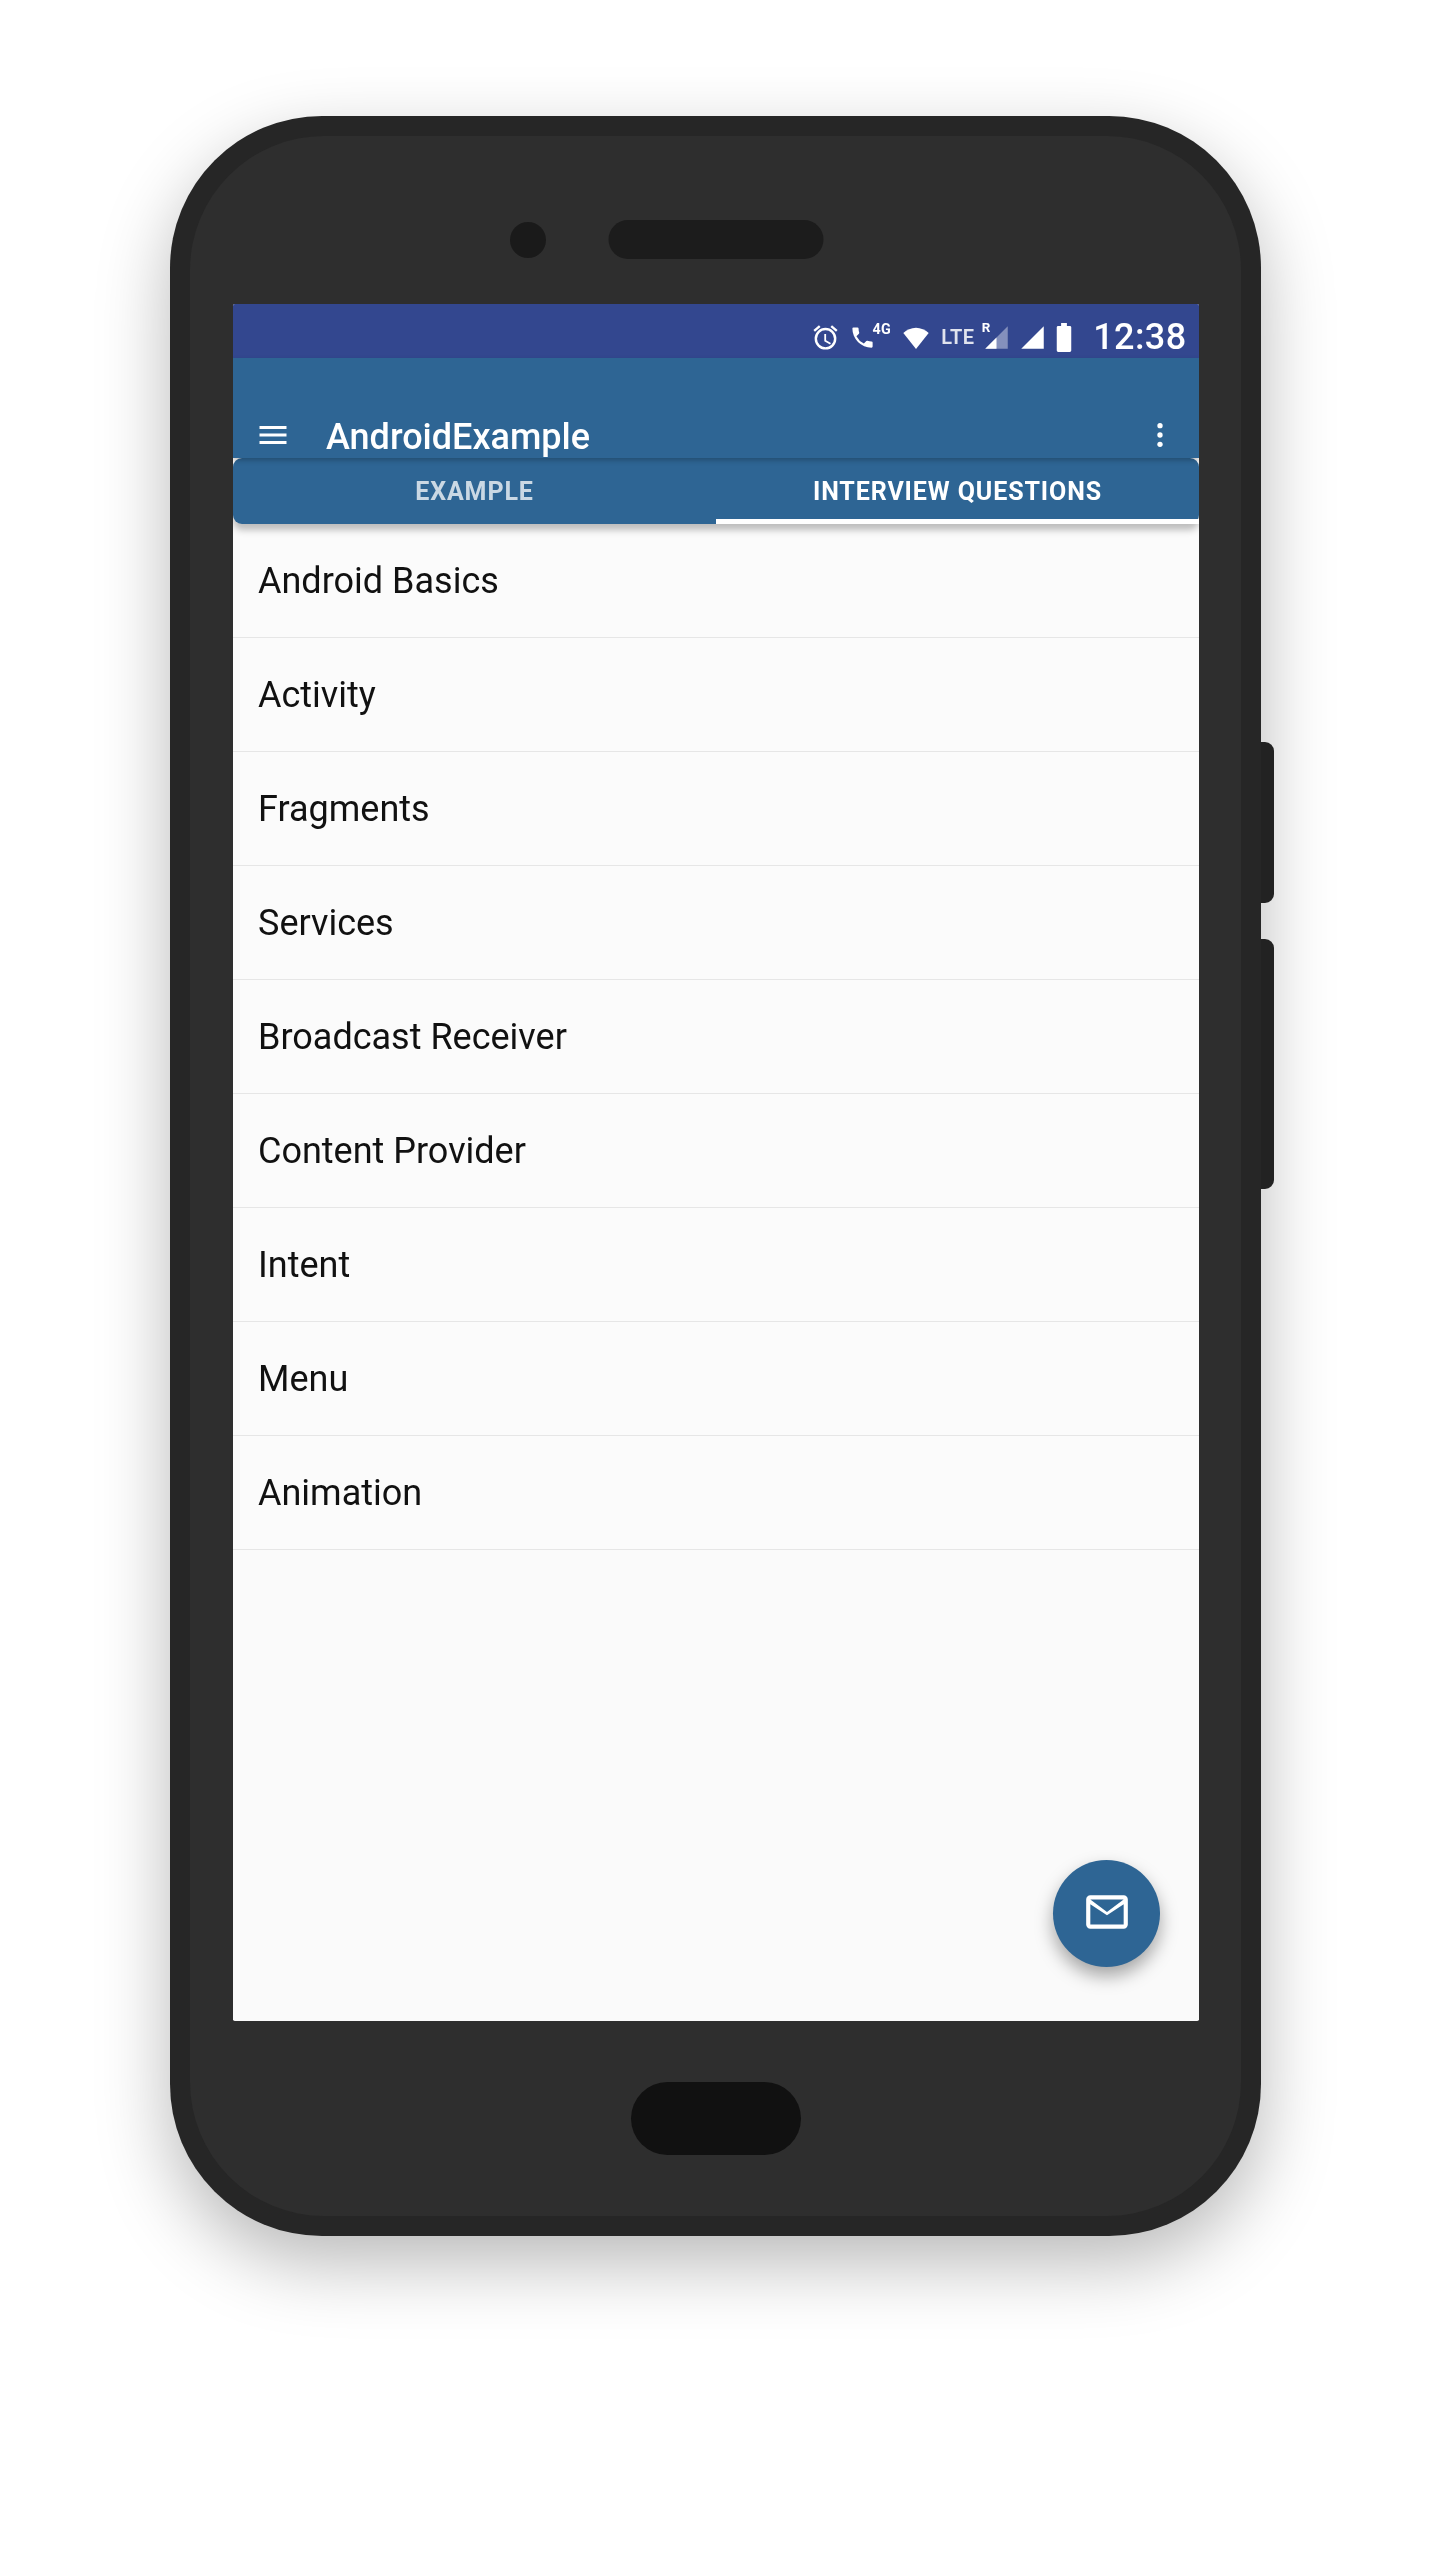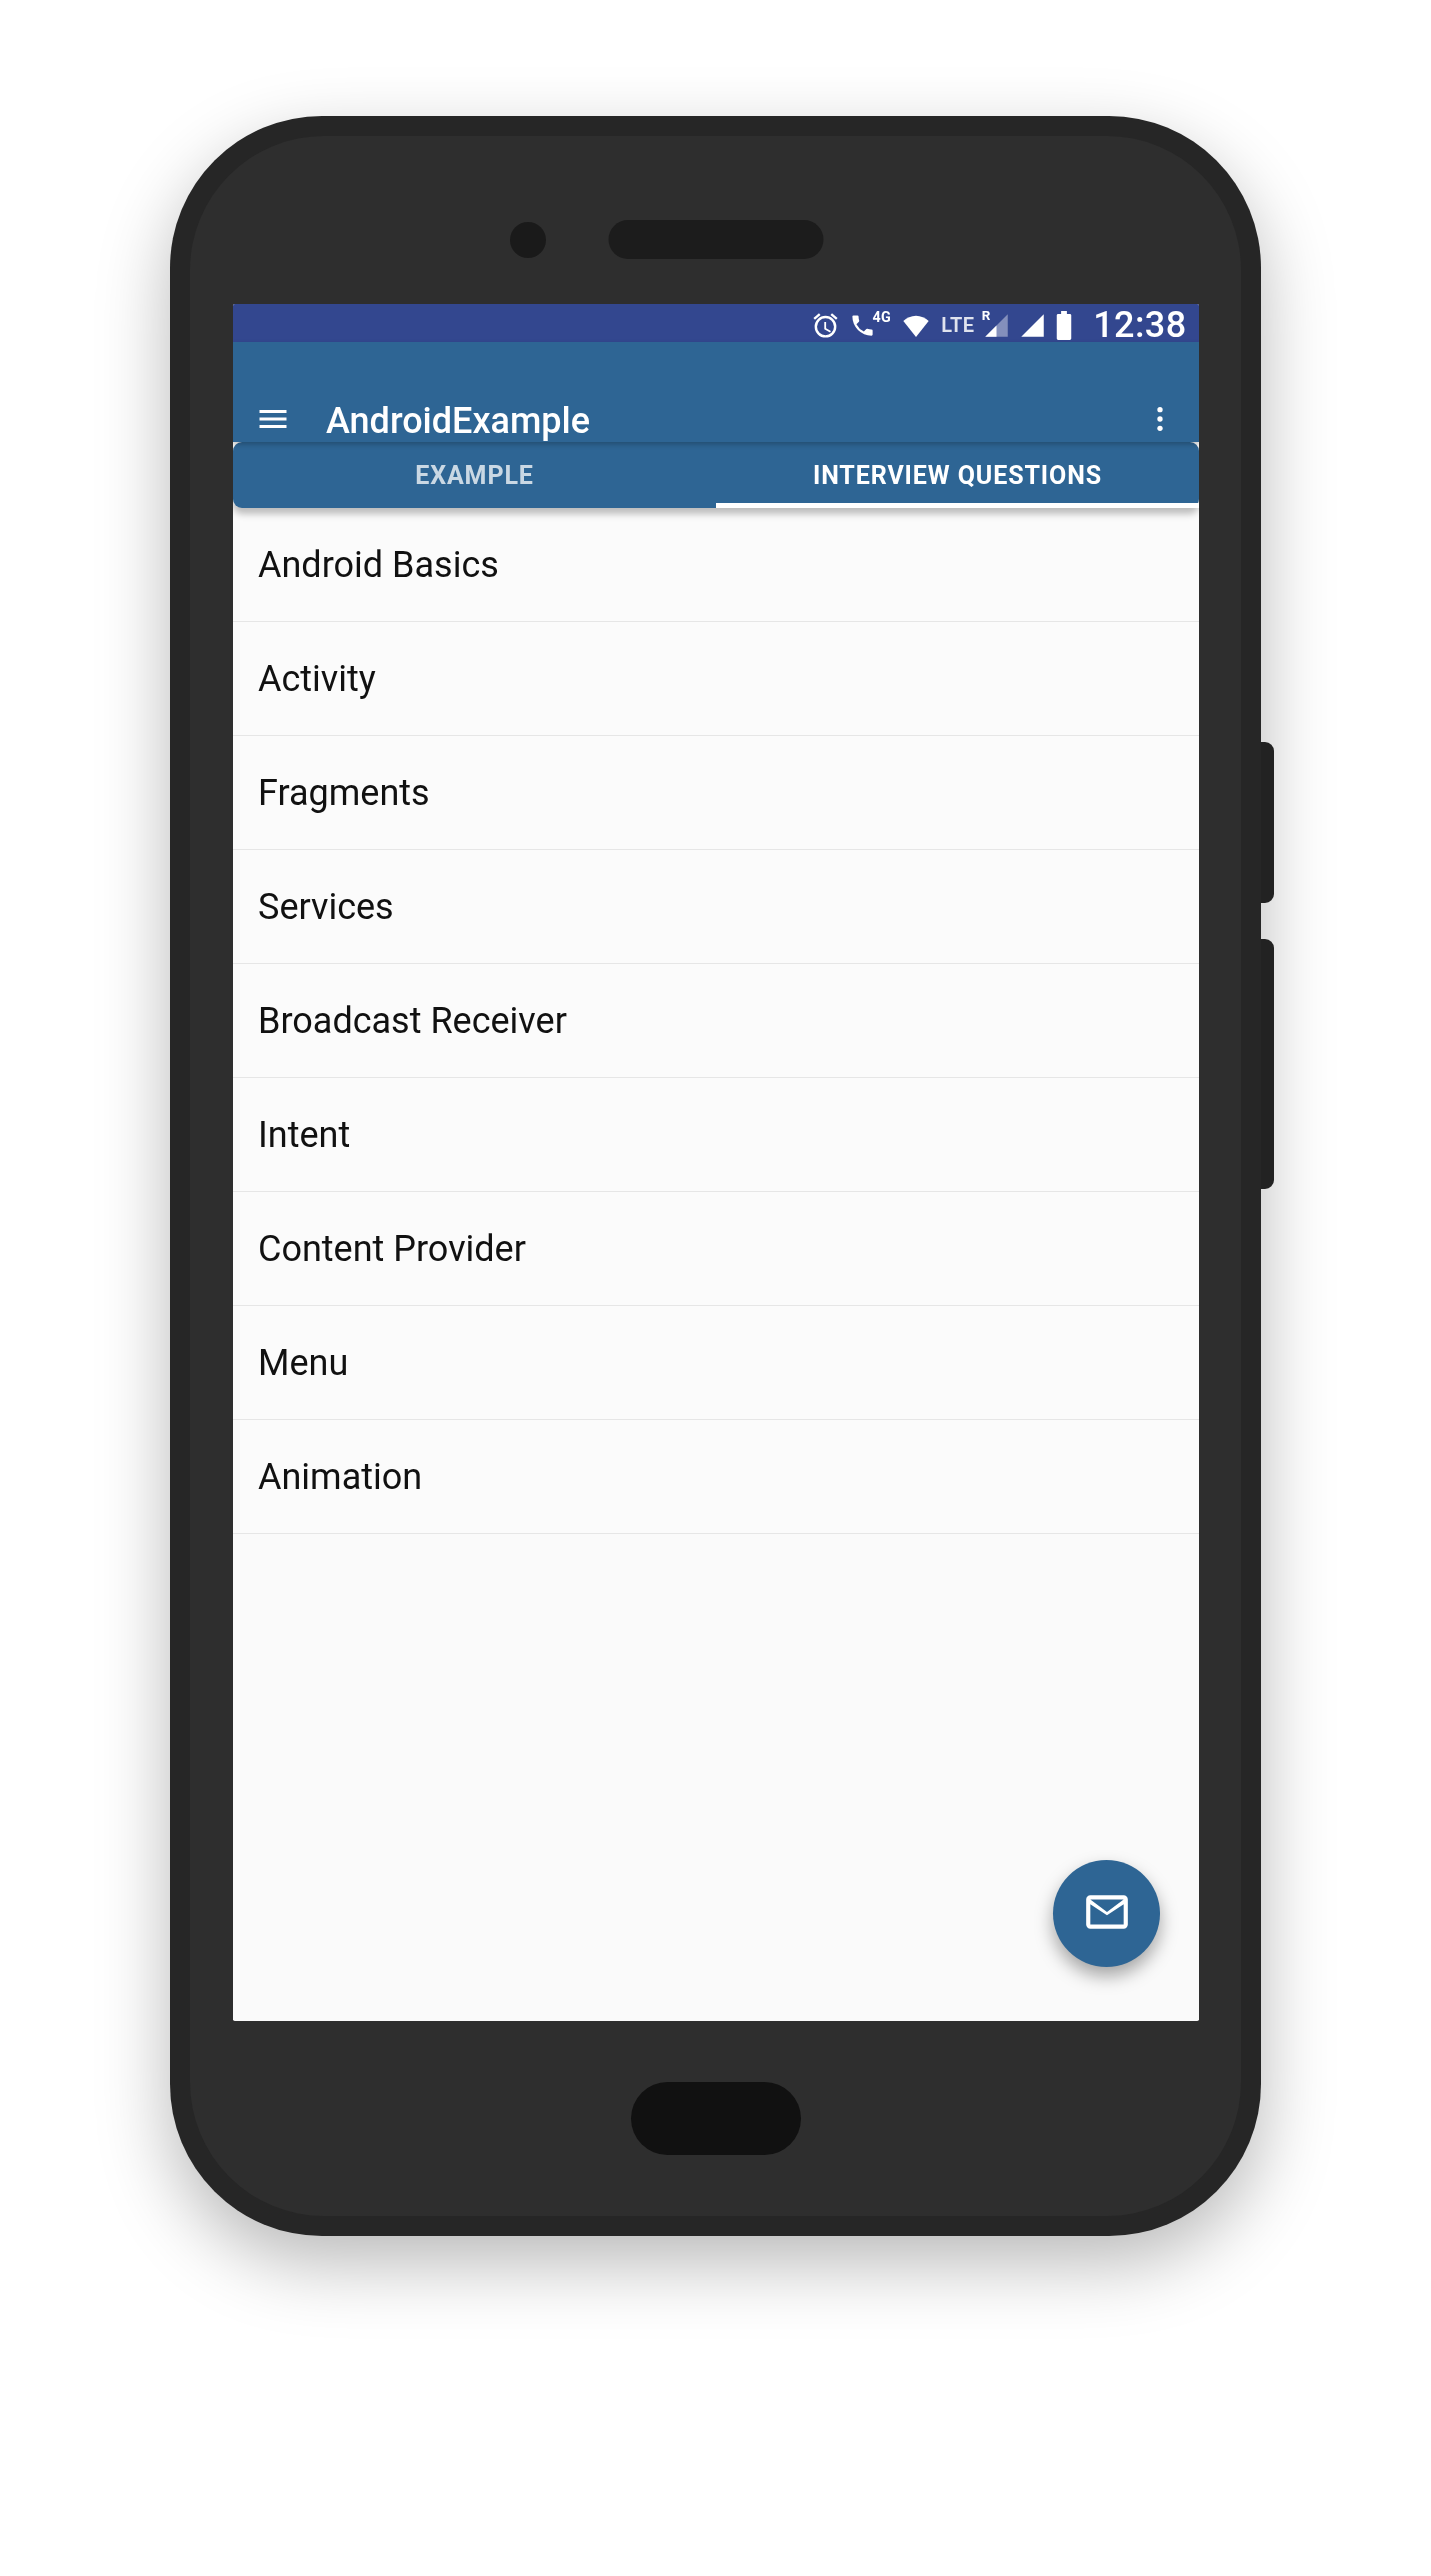--- a/index.html
+++ b/index.html
@@ -60,25 +60,25 @@
     top: 304px;
     width: 966px;
     height: 1717px;
     background: #fafafa;
     overflow: hidden;
     border-radius: 1.8px;
   }
 
   
   .status-bar {
-    height: 38px;
+    height: 54px;
     background: #33478f;
     color: #ffffff;
     display: flex;
-    align-items: flex-start;
+    align-items: flex-end;
     justify-content: flex-end;
     padding: 0 12.5px;
     font-size: 27px;
     letter-spacing: 0.4px;
   }
   .status-icons { display:flex; align-items:center; gap:9px; }
   .status-icons svg { display:block; }
   .status-time { font-weight: 500; margin-left: 10.7px; font-size: 36px; }
 
   
@@ -241,24 +241,24 @@
       <div class="list-item">
           <span>Fragments</span>
         </div>
       <div class="list-item">
           <span>Services</span>
         </div>
       <div class="list-item">
           <span>Broadcast Receiver</span>
         </div>
       <div class="list-item">
+          <span>Content Provider</span>
+        </div>
+      <div class="list-item">
           <span>Intent</span>
-        </div>
-      <div class="list-item">
-          <span>Content Provider</span>
         </div>
       <div class="list-item">
           <span>Menu</span>
         </div>
       <div class="list-item">
           <span>Animation</span>
         </div>
     </div>
 
     <div class="fab">

